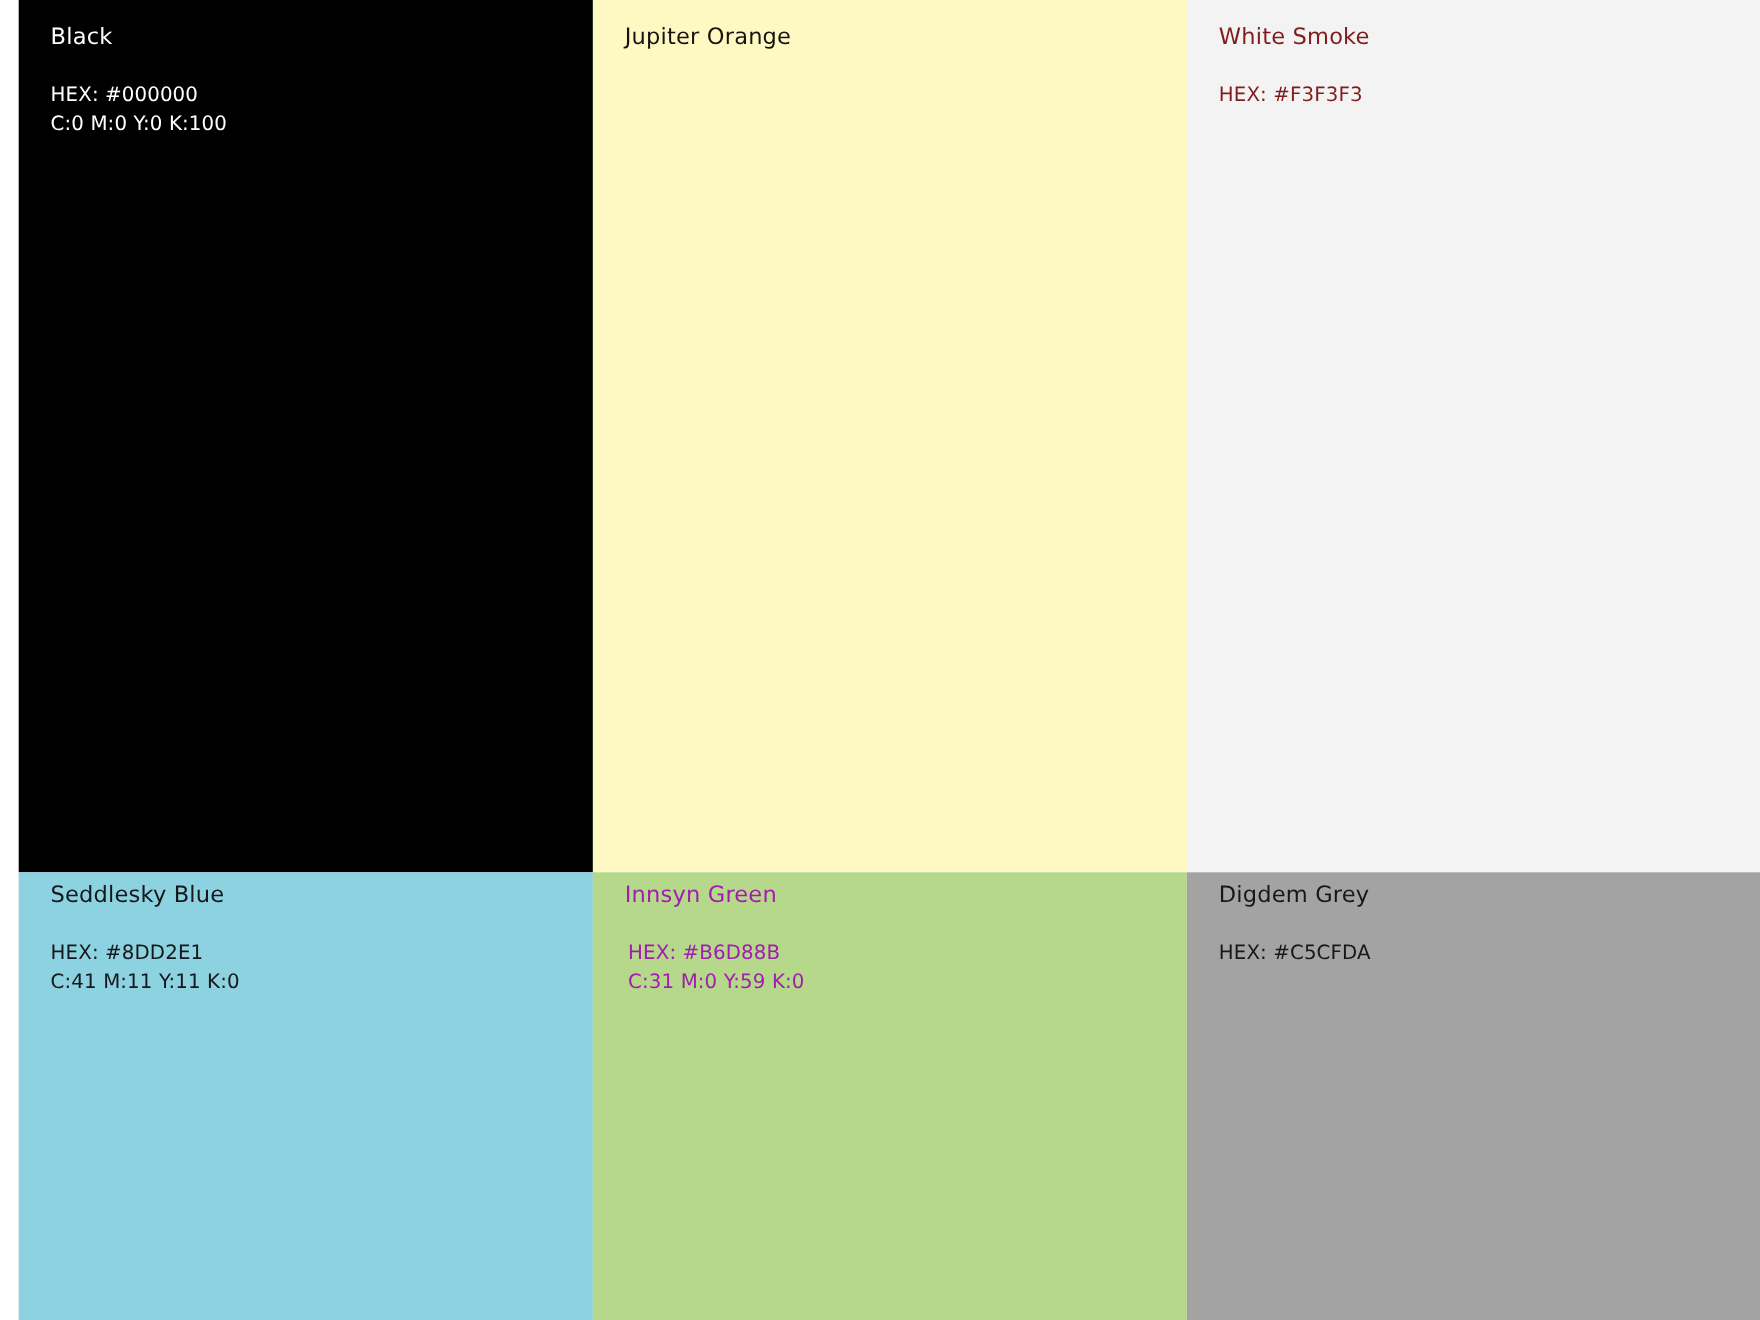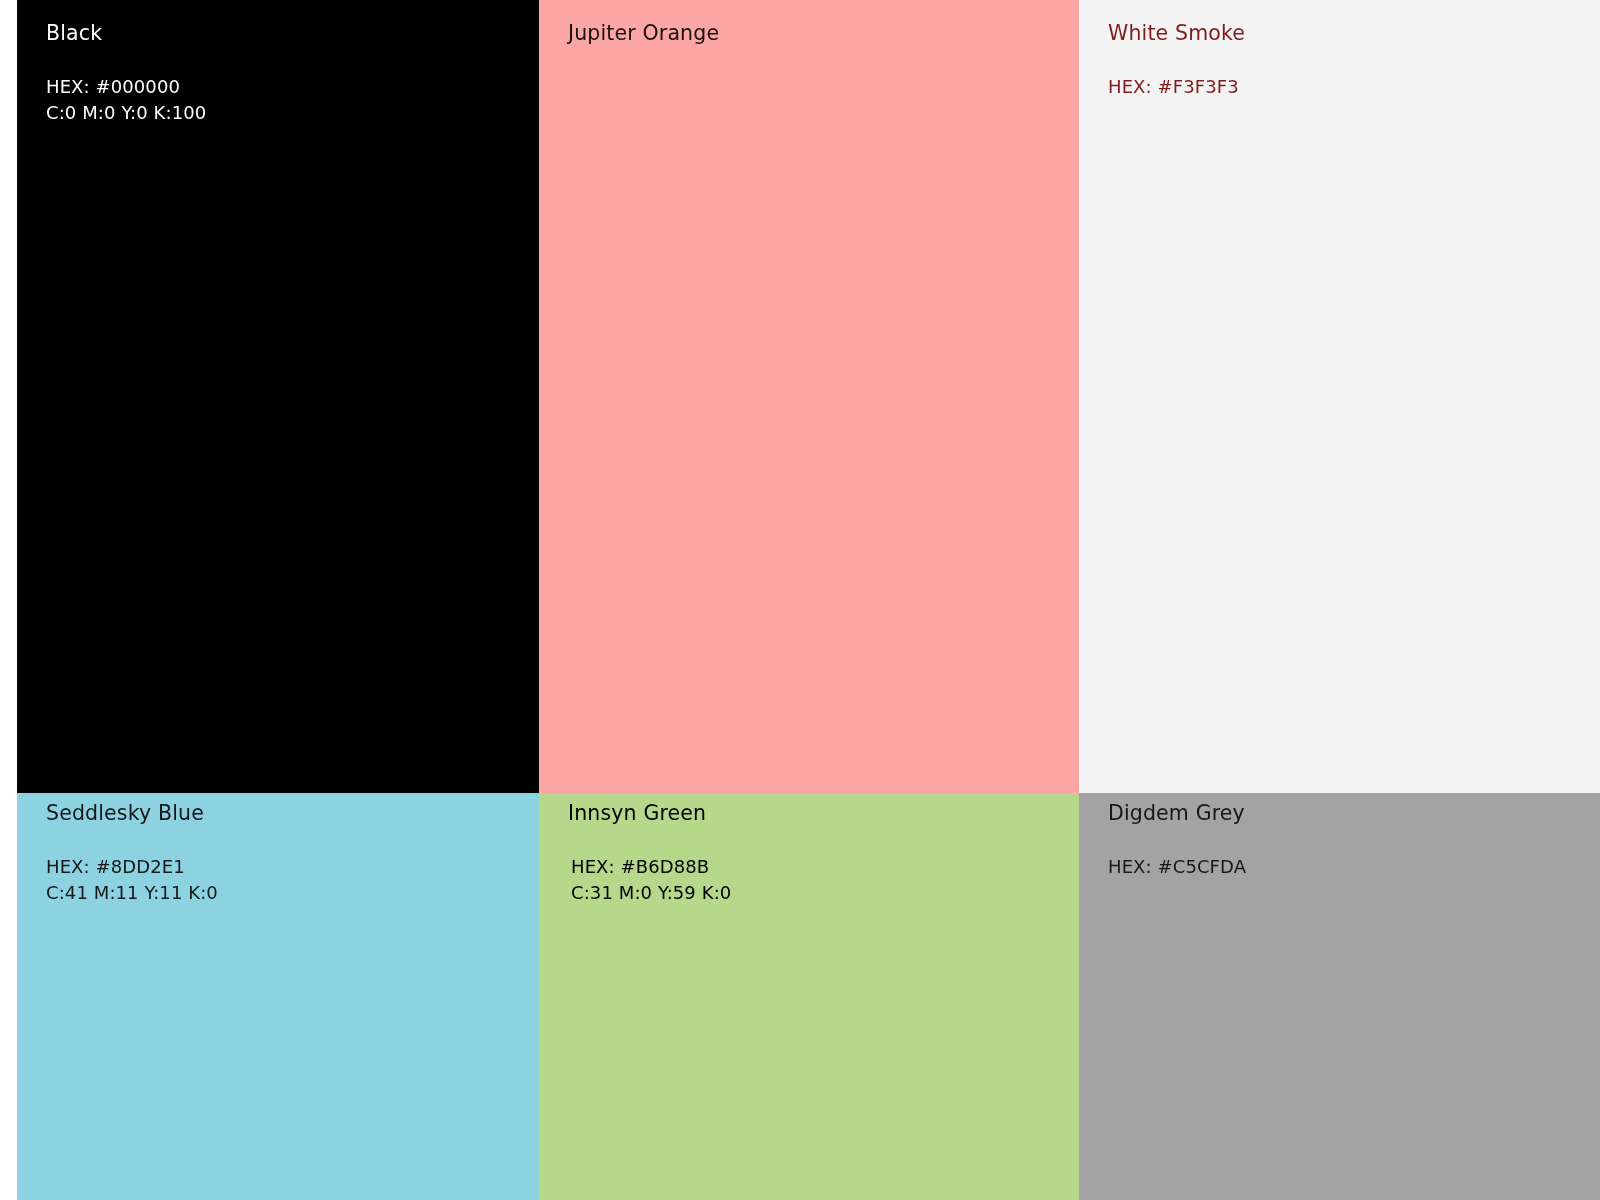--- a/index.html
+++ b/index.html
@@ -78,21 +78,21 @@
   <div class="swatch" style="background-color: rgb(0, 0, 0); color: rgb(255, 255, 255);">
     <div class="swatch-inner">
       <div class="swatch-name">Black</div>
       <div class="swatch-values">
         <div class="line">HEX: #000000</div>
         <div class="line">C:0 M:0 Y:0 K:100</div>
       </div>
     </div>
   </div>
 
-  <div class="swatch" style="background-color: #fca5a5; color: rgb(23, 19, 15);">
+  <div class="swatch" style="background-color: #fef9c3; color: rgb(23, 19, 15);">
     <div class="swatch-inner">
       <div class="swatch-name">Jupiter Orange</div>
     </div>
   </div>
 
   <div class="swatch" style="background-color: rgb(243, 243, 243); color: #7f1d1d;">
     <div class="swatch-inner">
       <div class="swatch-name">White Smoke</div>
       <div class="swatch-values">
         <div class="line">HEX: #F3F3F3</div>
@@ -103,21 +103,21 @@
   <div class="swatch row2" style="background-color: rgb(141, 210, 225); color: rgb(21, 24, 26);">
     <div class="swatch-inner">
       <div class="swatch-name">Seddlesky Blue</div>
       <div class="swatch-values">
         <div class="line">HEX: #8DD2E1</div>
         <div class="line">C:41 M:11 Y:11 K:0</div>
       </div>
     </div>
   </div>
 
-  <div class="swatch row2 indent" style="background-color: rgb(182, 216, 139); color: #000000;">
+  <div class="swatch row2 indent" style="background-color: rgb(182, 216, 139); color: #a21caf;">
     <div class="swatch-inner">
       <div class="swatch-name">Innsyn Green</div>
       <div class="swatch-values">
         <div class="line">HEX: #B6D88B</div>
         <div class="line">C:31 M:0 Y:59 K:0</div>
       </div>
     </div>
   </div>
 
   <div class="swatch row2" style="background-color: #a3a3a3; color: rgb(22, 24, 26);">

